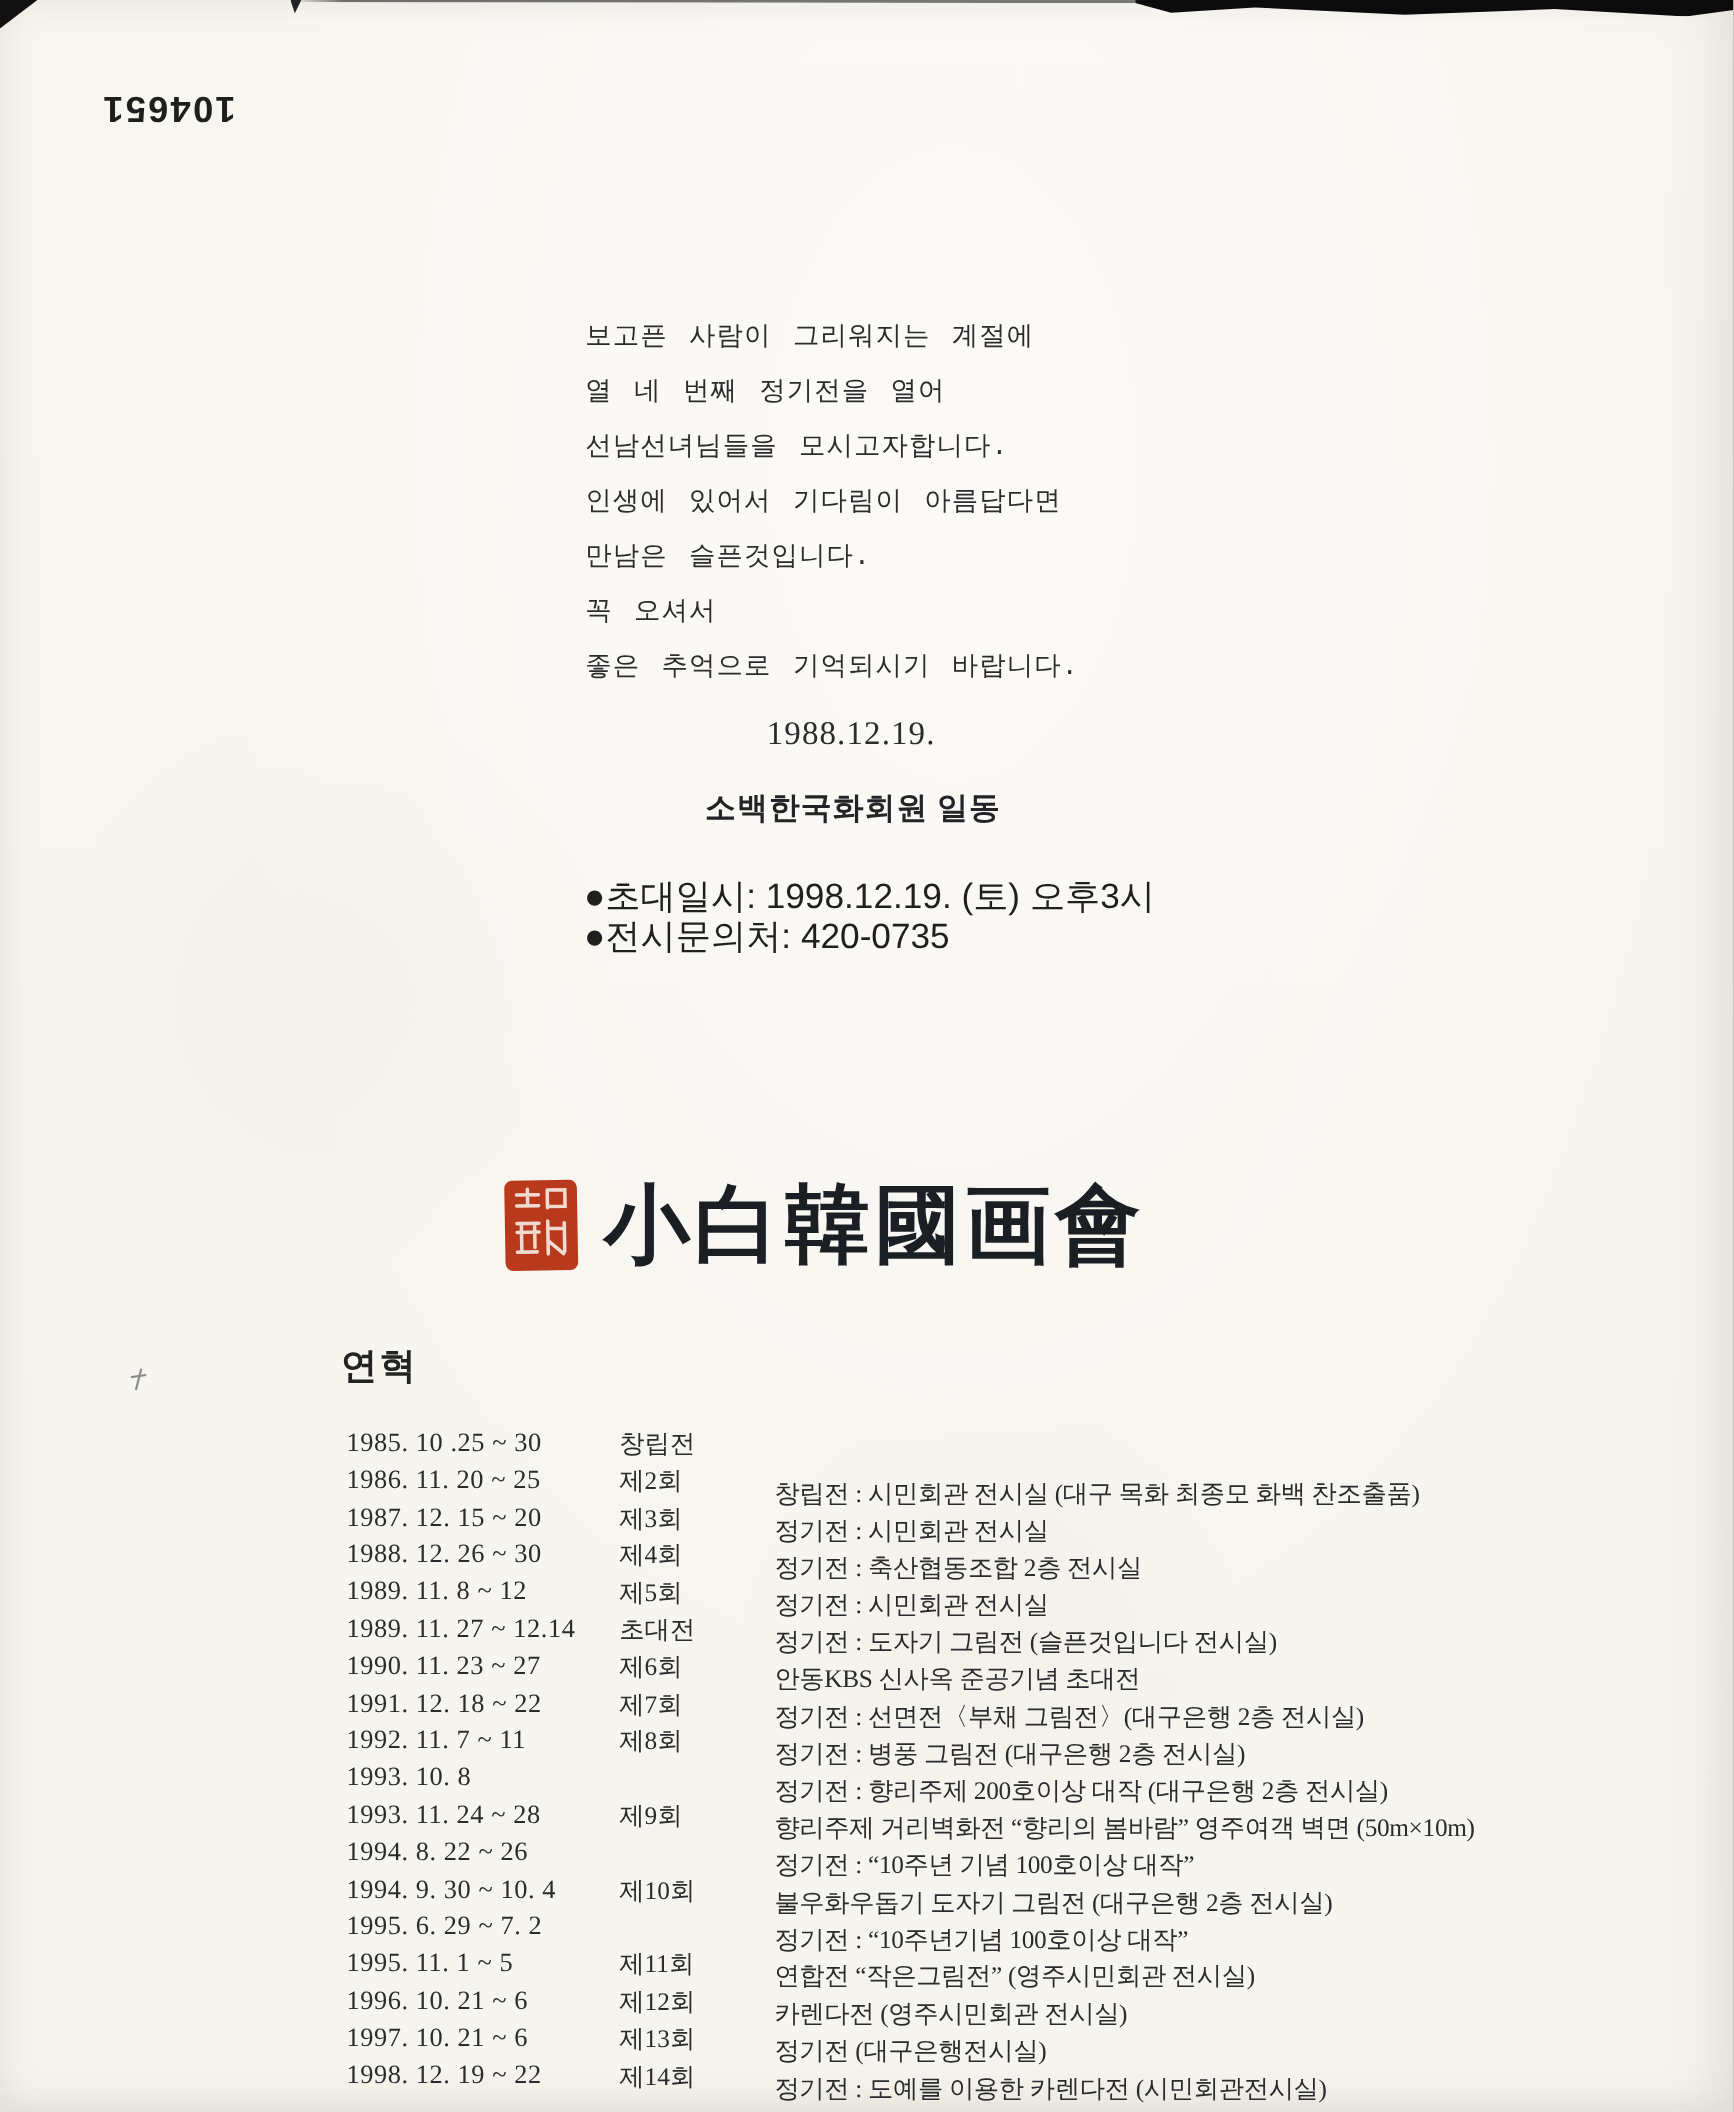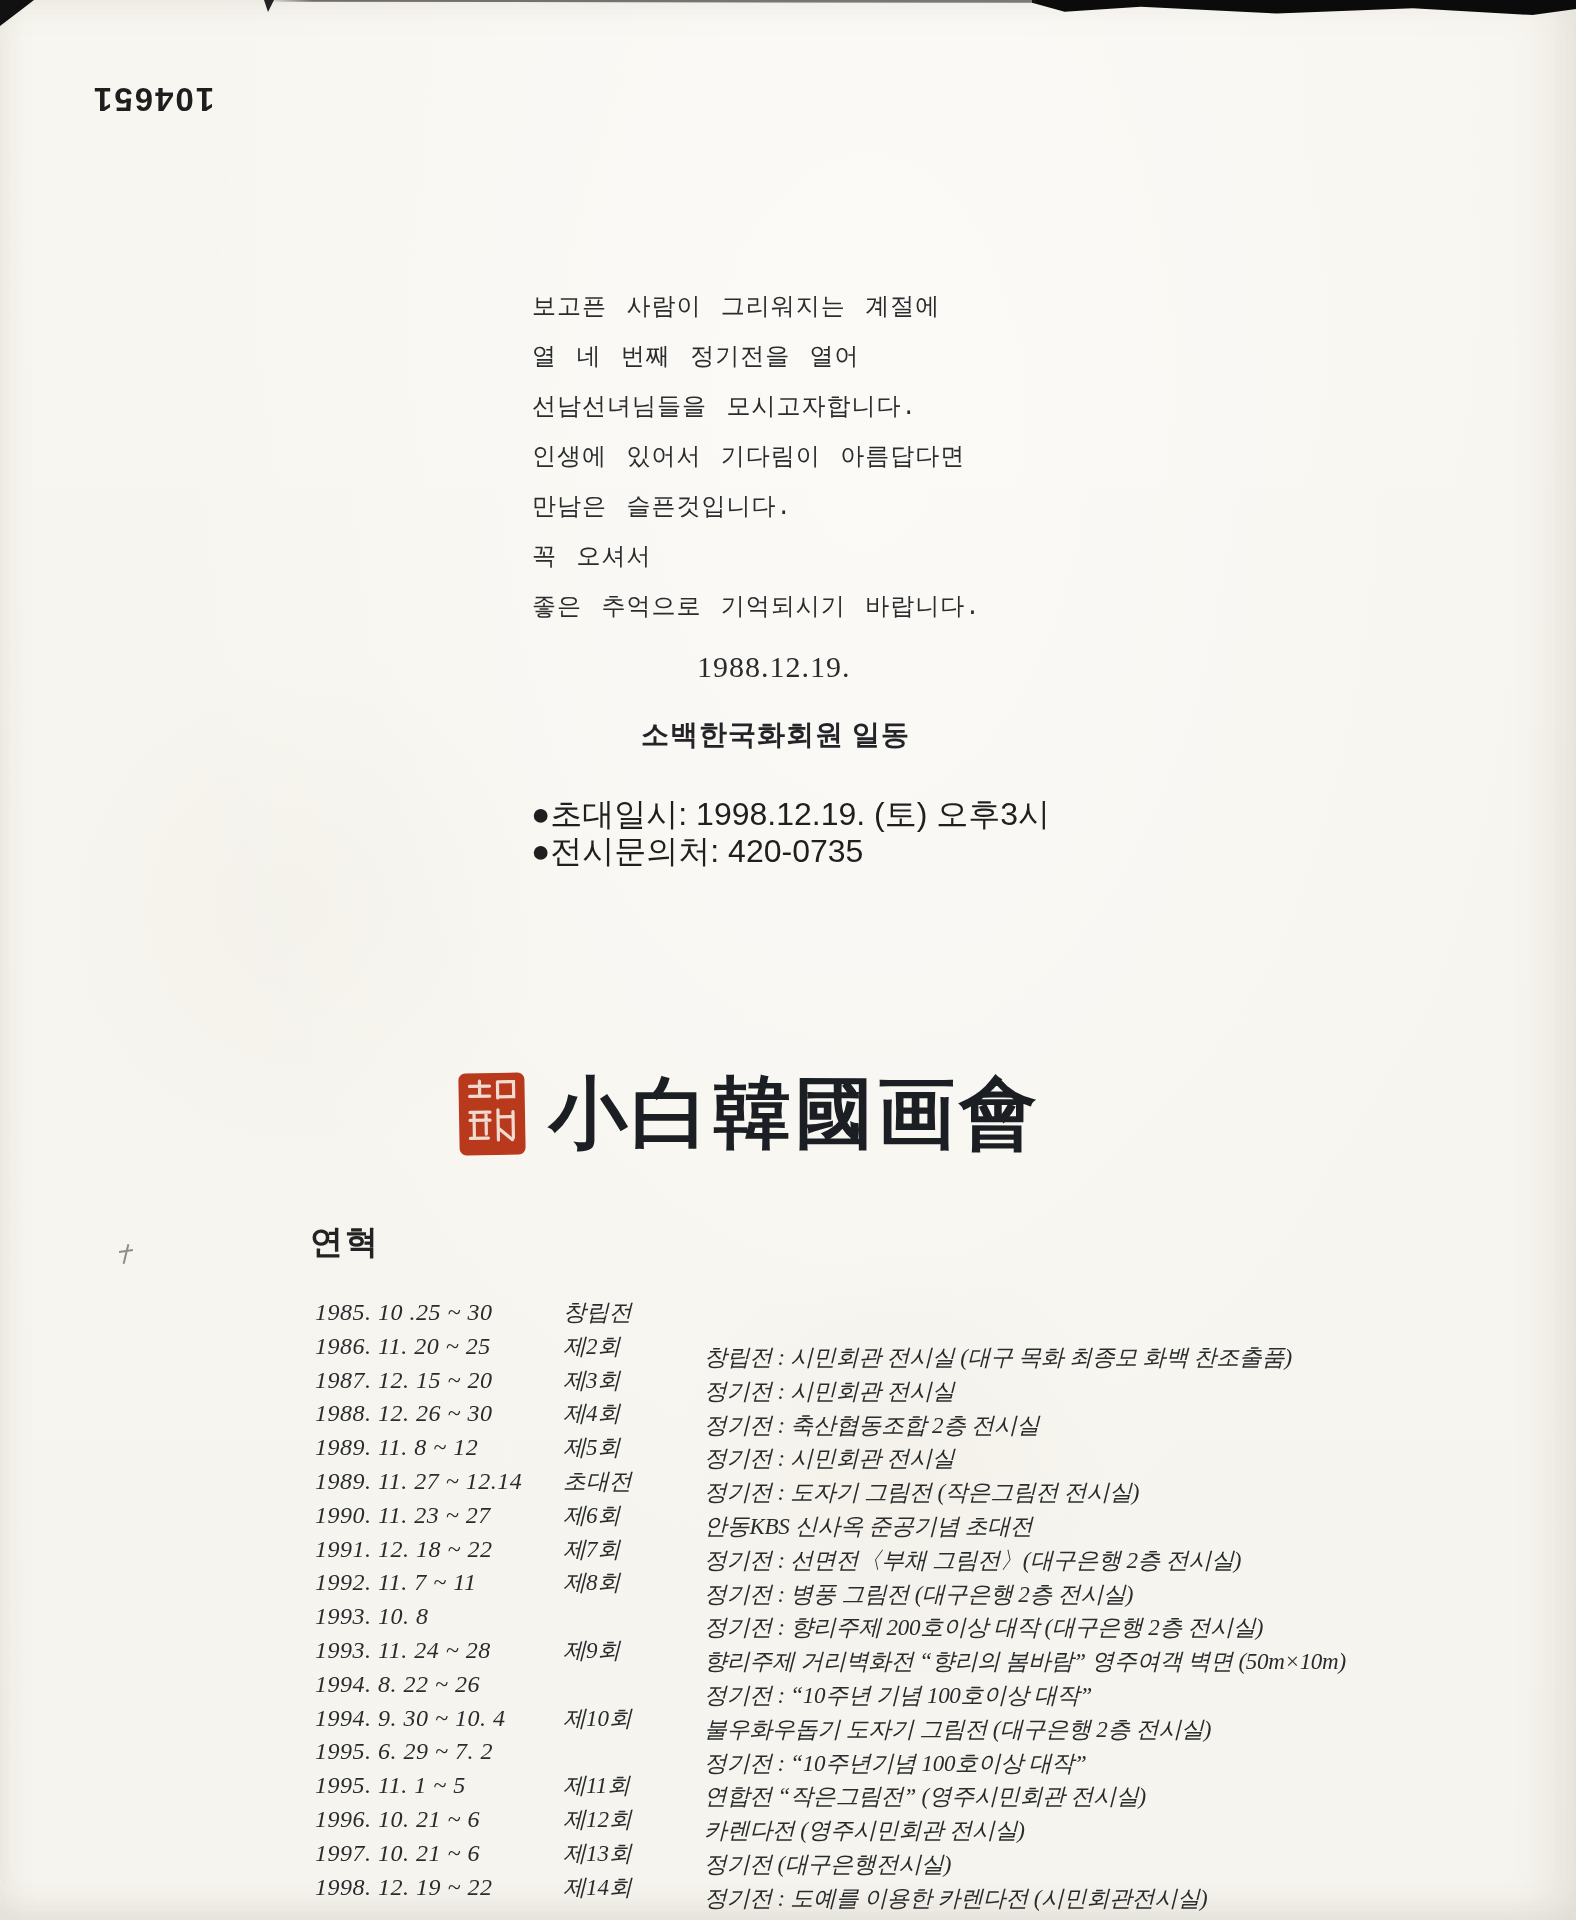--- a/index.html
+++ b/index.html
@@ -33,21 +33,21 @@
   .notices{position:absolute;left:531px;top:796px;font-size:32px;line-height:37px;color:#1f1f1f;}
   .notice-line{white-space:nowrap;}
 
   .callig{position:absolute;left:549px;top:1064px;font-size:78px;line-height:100px;
           letter-spacing:4px;font-weight:700;color:#1b1e22;white-space:nowrap;}
   .seal{position:absolute;left:458px;top:1072px;width:68px;height:84px;transform:rotate(-1deg);}
 
   .history-heading{position:absolute;left:310px;top:1220px;font-size:33px;font-weight:700;
                    letter-spacing:2px;color:#232323;}
 
-  .history{position:absolute;left:0;top:1296px;width:1576px;font-style:italic;}
+  .history{position:absolute;left:0;top:1296px;width:1576px;}
   .hrow{position:relative;height:33.8px;line-height:33.8px;font-size:23px;color:#292b2d;}
   .hdate{position:absolute;left:315px;font-size:24px;letter-spacing:.5px;white-space:nowrap;}
   .hlabel{position:absolute;left:563px;white-space:nowrap;}
   .hdesc{position:absolute;left:704px;letter-spacing:-.3px;white-space:nowrap;margin-top:45px;}
 
   
   .top-bar{position:absolute;left:1032px;top:0;width:544px;height:15px;background:#0b0b0b;
     clip-path:polygon(0 0,100% 0,100% 60%,92% 100%,70% 55%,45% 90%,20% 45%,6% 78%,0 18%);}
   .top-line{position:absolute;left:266px;top:0;width:770px;height:4px;
     background:linear-gradient(to right, rgba(25,25,25,0), rgba(25,25,25,.6) 6%, rgba(25,25,25,.55));
@@ -130,21 +130,21 @@
         <span class="hdesc">정기전 : 축산협동조합 2층 전시실</span>
       </div>
       <div class="hrow">
         <span class="hdate">1988. 12. 26 ~ 30</span>
         <span class="hlabel">제4회</span>
         <span class="hdesc">정기전 : 시민회관 전시실</span>
       </div>
       <div class="hrow">
         <span class="hdate">1989. 11. 8 ~ 12</span>
         <span class="hlabel">제5회</span>
-        <span class="hdesc">정기전 : 도자기 그림전  (작은그림전 전시실)</span>
+        <span class="hdesc">정기전 : 도자기 그림전  (슬픈것입니다 전시실)</span>
       </div>
       <div class="hrow">
         <span class="hdate">1989. 11. 27 ~ 12.14</span>
         <span class="hlabel">초대전</span>
         <span class="hdesc">안동KBS 신사옥 준공기념 초대전</span>
       </div>
       <div class="hrow">
         <span class="hdate">1990. 11. 23 ~ 27</span>
         <span class="hlabel">제6회</span>
         <span class="hdesc">정기전 : 선면전〈부채 그림전〉(대구은행 2층 전시실)</span>

